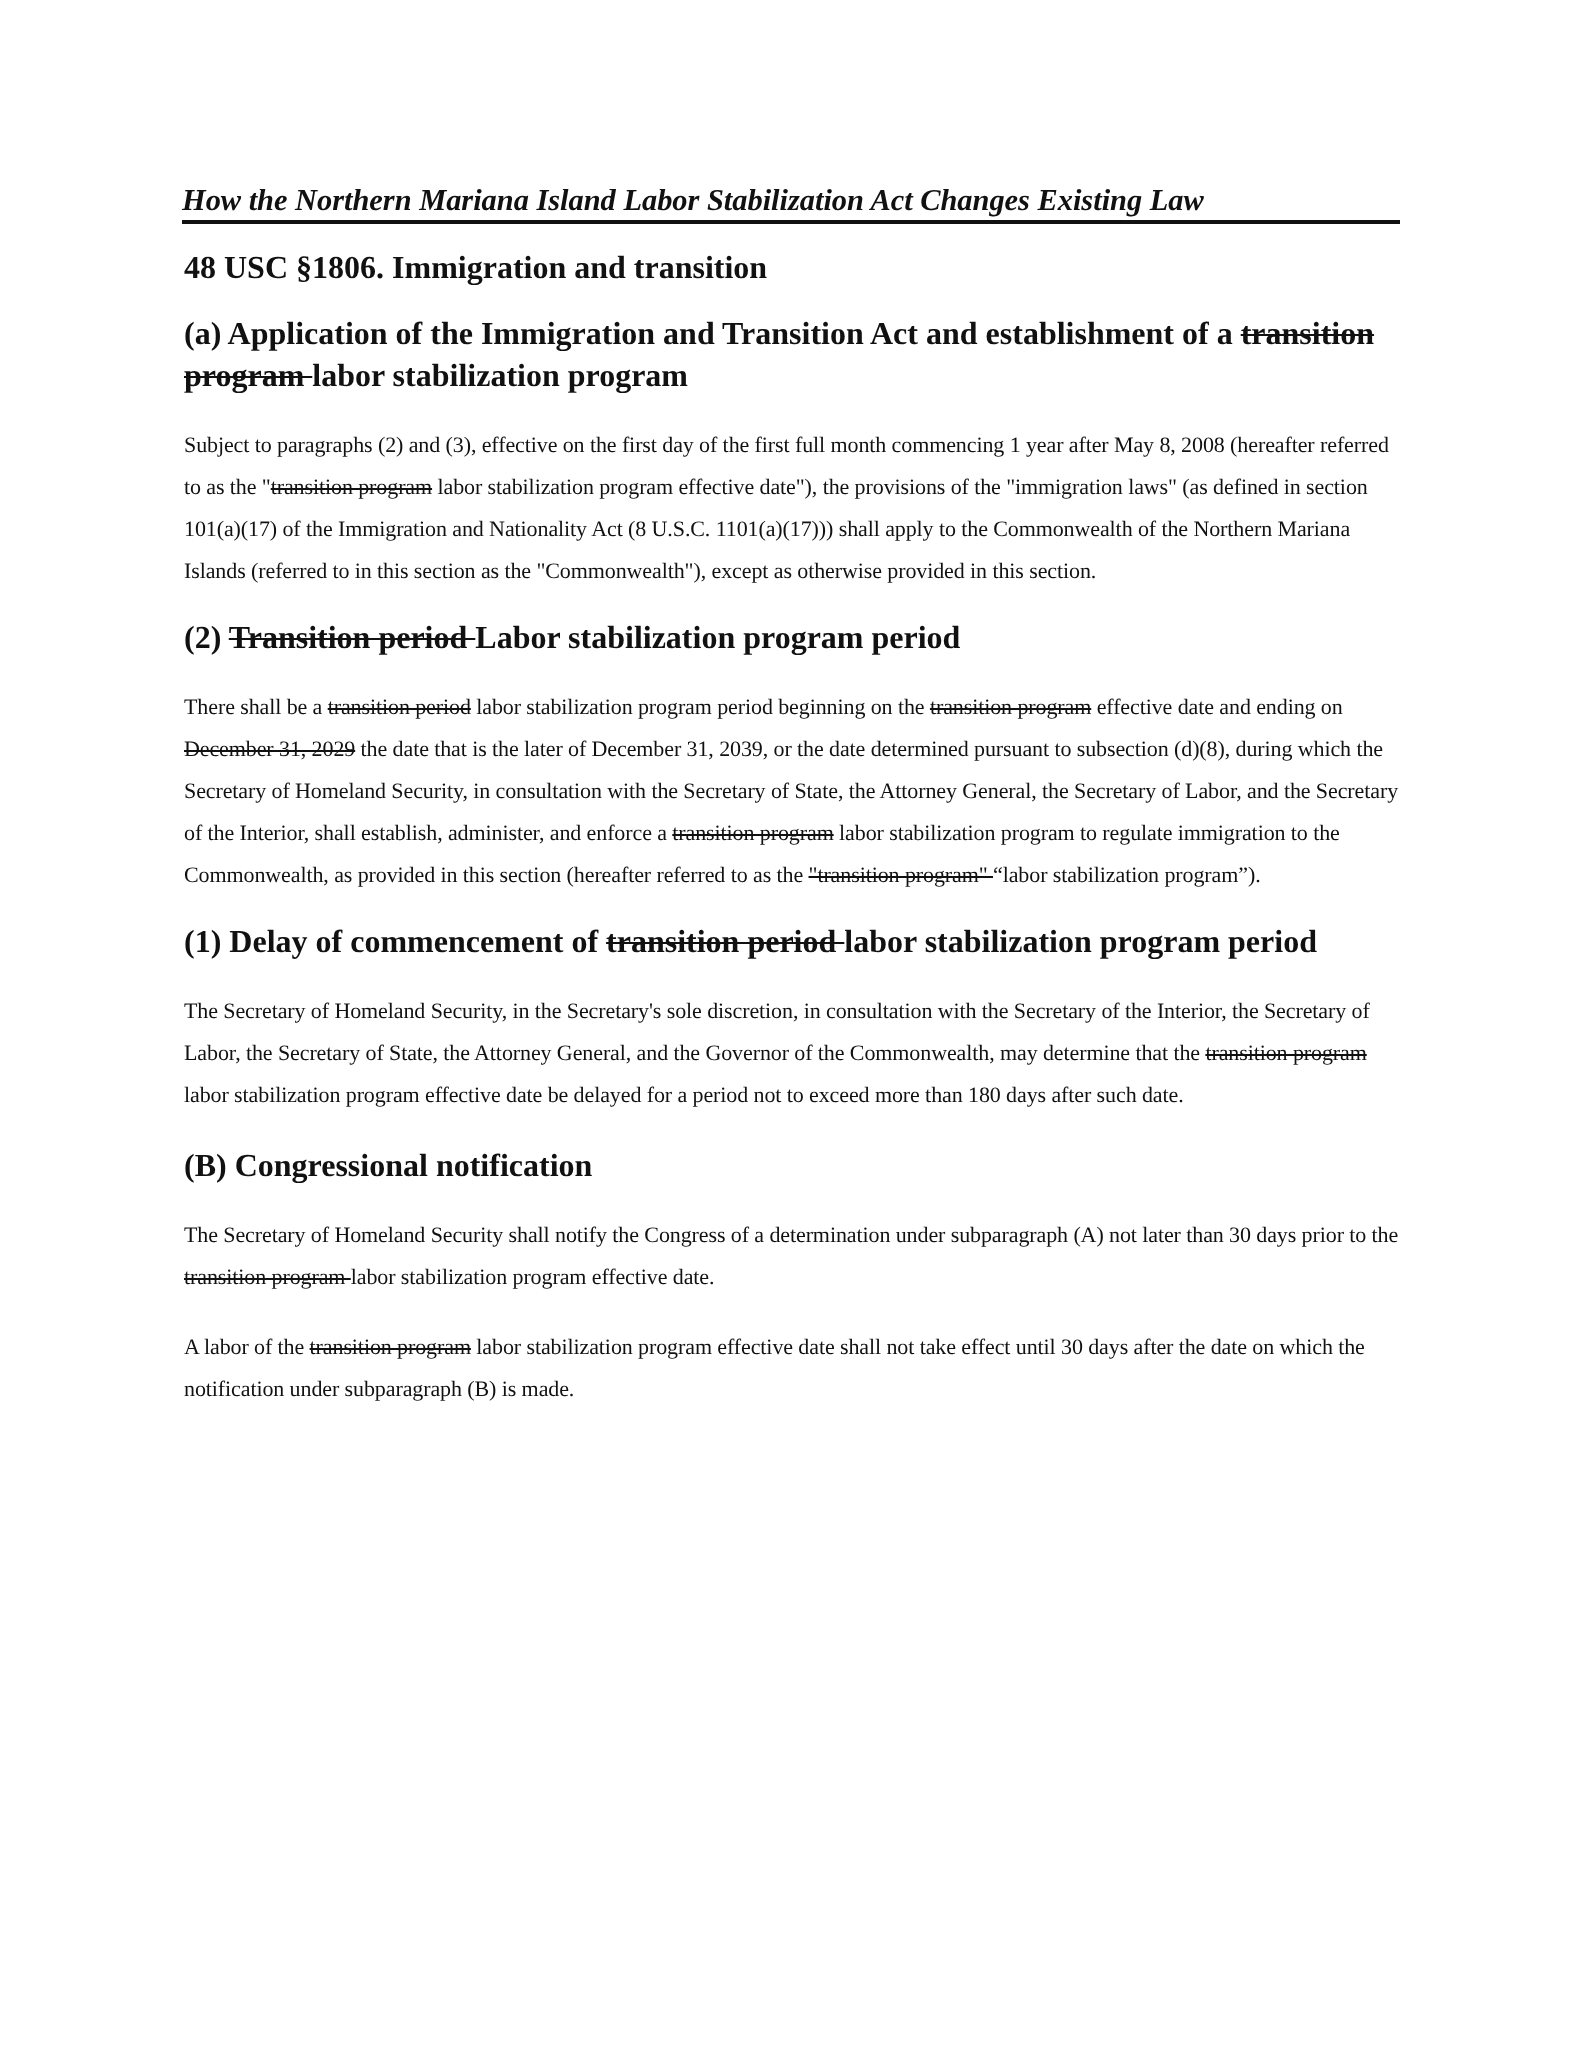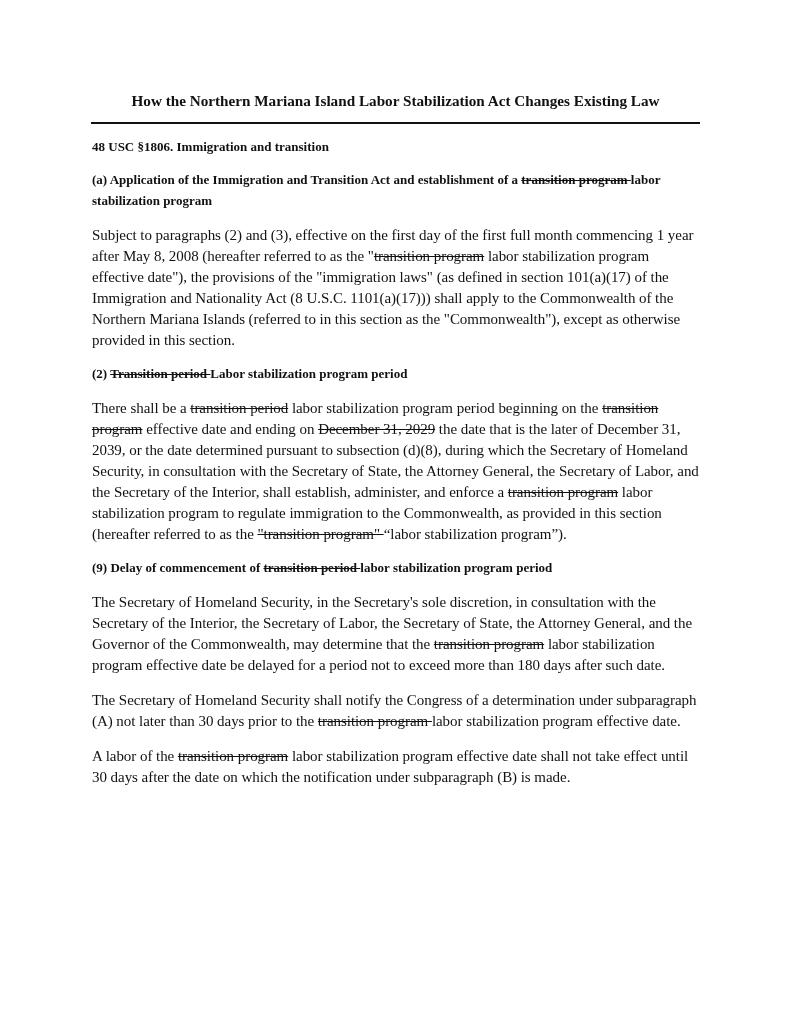--- a/index.html
+++ b/index.html
@@ -3,26 +3,26 @@
   <meta charset="utf-8">
   <style>
     html, body { margin: 0; padding: 0; background: #ffffff; }
     body {
       width: 791px; height: 1024px; overflow: hidden; position: relative;
       font-family: "Liberation Serif", "DejaVu Serif", serif;
       color: #111111;
     }
     .page { position: absolute; left: 92px; top: 92px; width: 610px; }
     .doc-title {
-      font-weight: bold; font-size: 15.2px; text-align: center;
-      line-height: 18px; padding-bottom: 12px;
-      border-bottom: 2.5px solid #111; margin-left: -1px; width: 609px;
+      font-weight: bold; font-size: 15.2px; text-align: left;
+      line-height: 18px; padding-bottom: 0;
+      border-bottom: 2.5px solid #111; margin-left: -1px; width: 609px; font-style: italic;
     }
-    .h { font-weight: bold; font-size: 13px; line-height: 21px; margin: 0; }
-    .p { font-size: 15px; line-height: 21px; margin: 0; letter-spacing: -0.05px; }
+    .h { font-weight: bold; font-size: 16px; line-height: 21px; margin: 0; }
+    .p { font-size: 11px; line-height: 21px; margin: 0; letter-spacing: -0.05px; }
     .del { text-decoration: line-through; text-decoration-thickness: 1px; }
     .ins { text-underline-offset: 2px; text-decoration-thickness: 1px; }
     .s1 { margin-top: 14px; }
     .s2 { margin-top: 12px; }
   </style>
 </head>
 <body>
 
 <div class="page">
   <div class="doc-title">How the Northern Mariana Island Labor Stabilization Act Changes Existing Law</div>
@@ -31,23 +31,24 @@
 
   <p class="h s2"><span>(a) Application of the Immigration and Transition Act and establishment of a </span><span class="del">transition program </span><span class="ins">labor stabilization program</span></p>
 
 
   <p class="p s1"><span>Subject to paragraphs (2) and (3), effective on the first day of the first full month commencing 1 year after May 8, 2008 (hereafter referred to as the "</span><span class="del">transition program</span><span> </span><span class="ins">labor stabilization</span><span> program effective date"), the provisions of the "immigration laws" (as defined in section 101(a)(17) of the Immigration and Nationality Act (8 U.S.C. 1101(a)(17))) shall apply to the Commonwealth of the Northern Mariana Islands (referred to in this section as the "Commonwealth"), except as otherwise provided in this section.</span></p>
 
   <p class="h s2"><span>(2) </span><span class="del">Transition period </span><span class="ins">Labor stabilization program period</span></p>
 
   <p class="p s1"><span>There shall be a </span><span class="del">transition period</span><span> </span><span class="ins">labor stabilization program period</span><span> beginning on the </span><span class="del">transition program</span><span> effective date and ending on </span><span class="del">December 31, 2029</span><span> </span><span class="ins">the date that is the later of December 31, 2039, or the date determined pursuant to subsection (d)(8)</span><span>, during which the Secretary of Homeland Security, in consultation with the Secretary of State, the Attorney General, the Secretary of Labor, and the Secretary of the Interior, shall establish, administer, and enforce a </span><span class="del">transition program</span><span> </span><span class="ins">labor stabilization program</span><span> to regulate immigration to the Commonwealth, as provided in this section (hereafter referred to as the </span><span class="del">"transition program" </span><span class="ins">“labor stabilization program”</span><span>).</span></p>
 
-  <p class="h s2"><span>(9) Delay of commencement of </span><span class="del">transition period </span><span class="ins">labor stabilization program period</span></p>
+  <p class="h s2"><span>(1) Delay of commencement of </span><span class="del">transition period </span><span class="ins">labor stabilization program period</span></p>
 
 
   <p class="p s1"><span>The Secretary of Homeland Security, in the Secretary's sole discretion, in consultation with the Secretary of the Interior, the Secretary of Labor, the Secretary of State, the Attorney General, and the Governor of the Commonwealth, may determine that the </span><span class="del">transition program</span><span> </span><span class="ins">labor stabilization program</span><span> effective date be delayed for a period not to exceed more than 180 days after such date.</span></p>
 
+  <p class="h s1">(B) Congressional notification</p>
 
   <p class="p s1"><span>The Secretary of Homeland Security shall notify the Congress of a determination under subparagraph (A) not later than 30 days prior to the </span><span class="del">transition program </span><span class="ins">labor stabilization program</span><span> effective date.</span></p>
 
 
   <p class="p s1"><span>A labor of the </span><span class="del">transition program</span><span> </span><span class="ins">labor stabilization program</span><span> effective date shall not take effect until 30 days after the date on which the notification under subparagraph (B) is made.</span></p>
 </div>
 
 </body></html>

